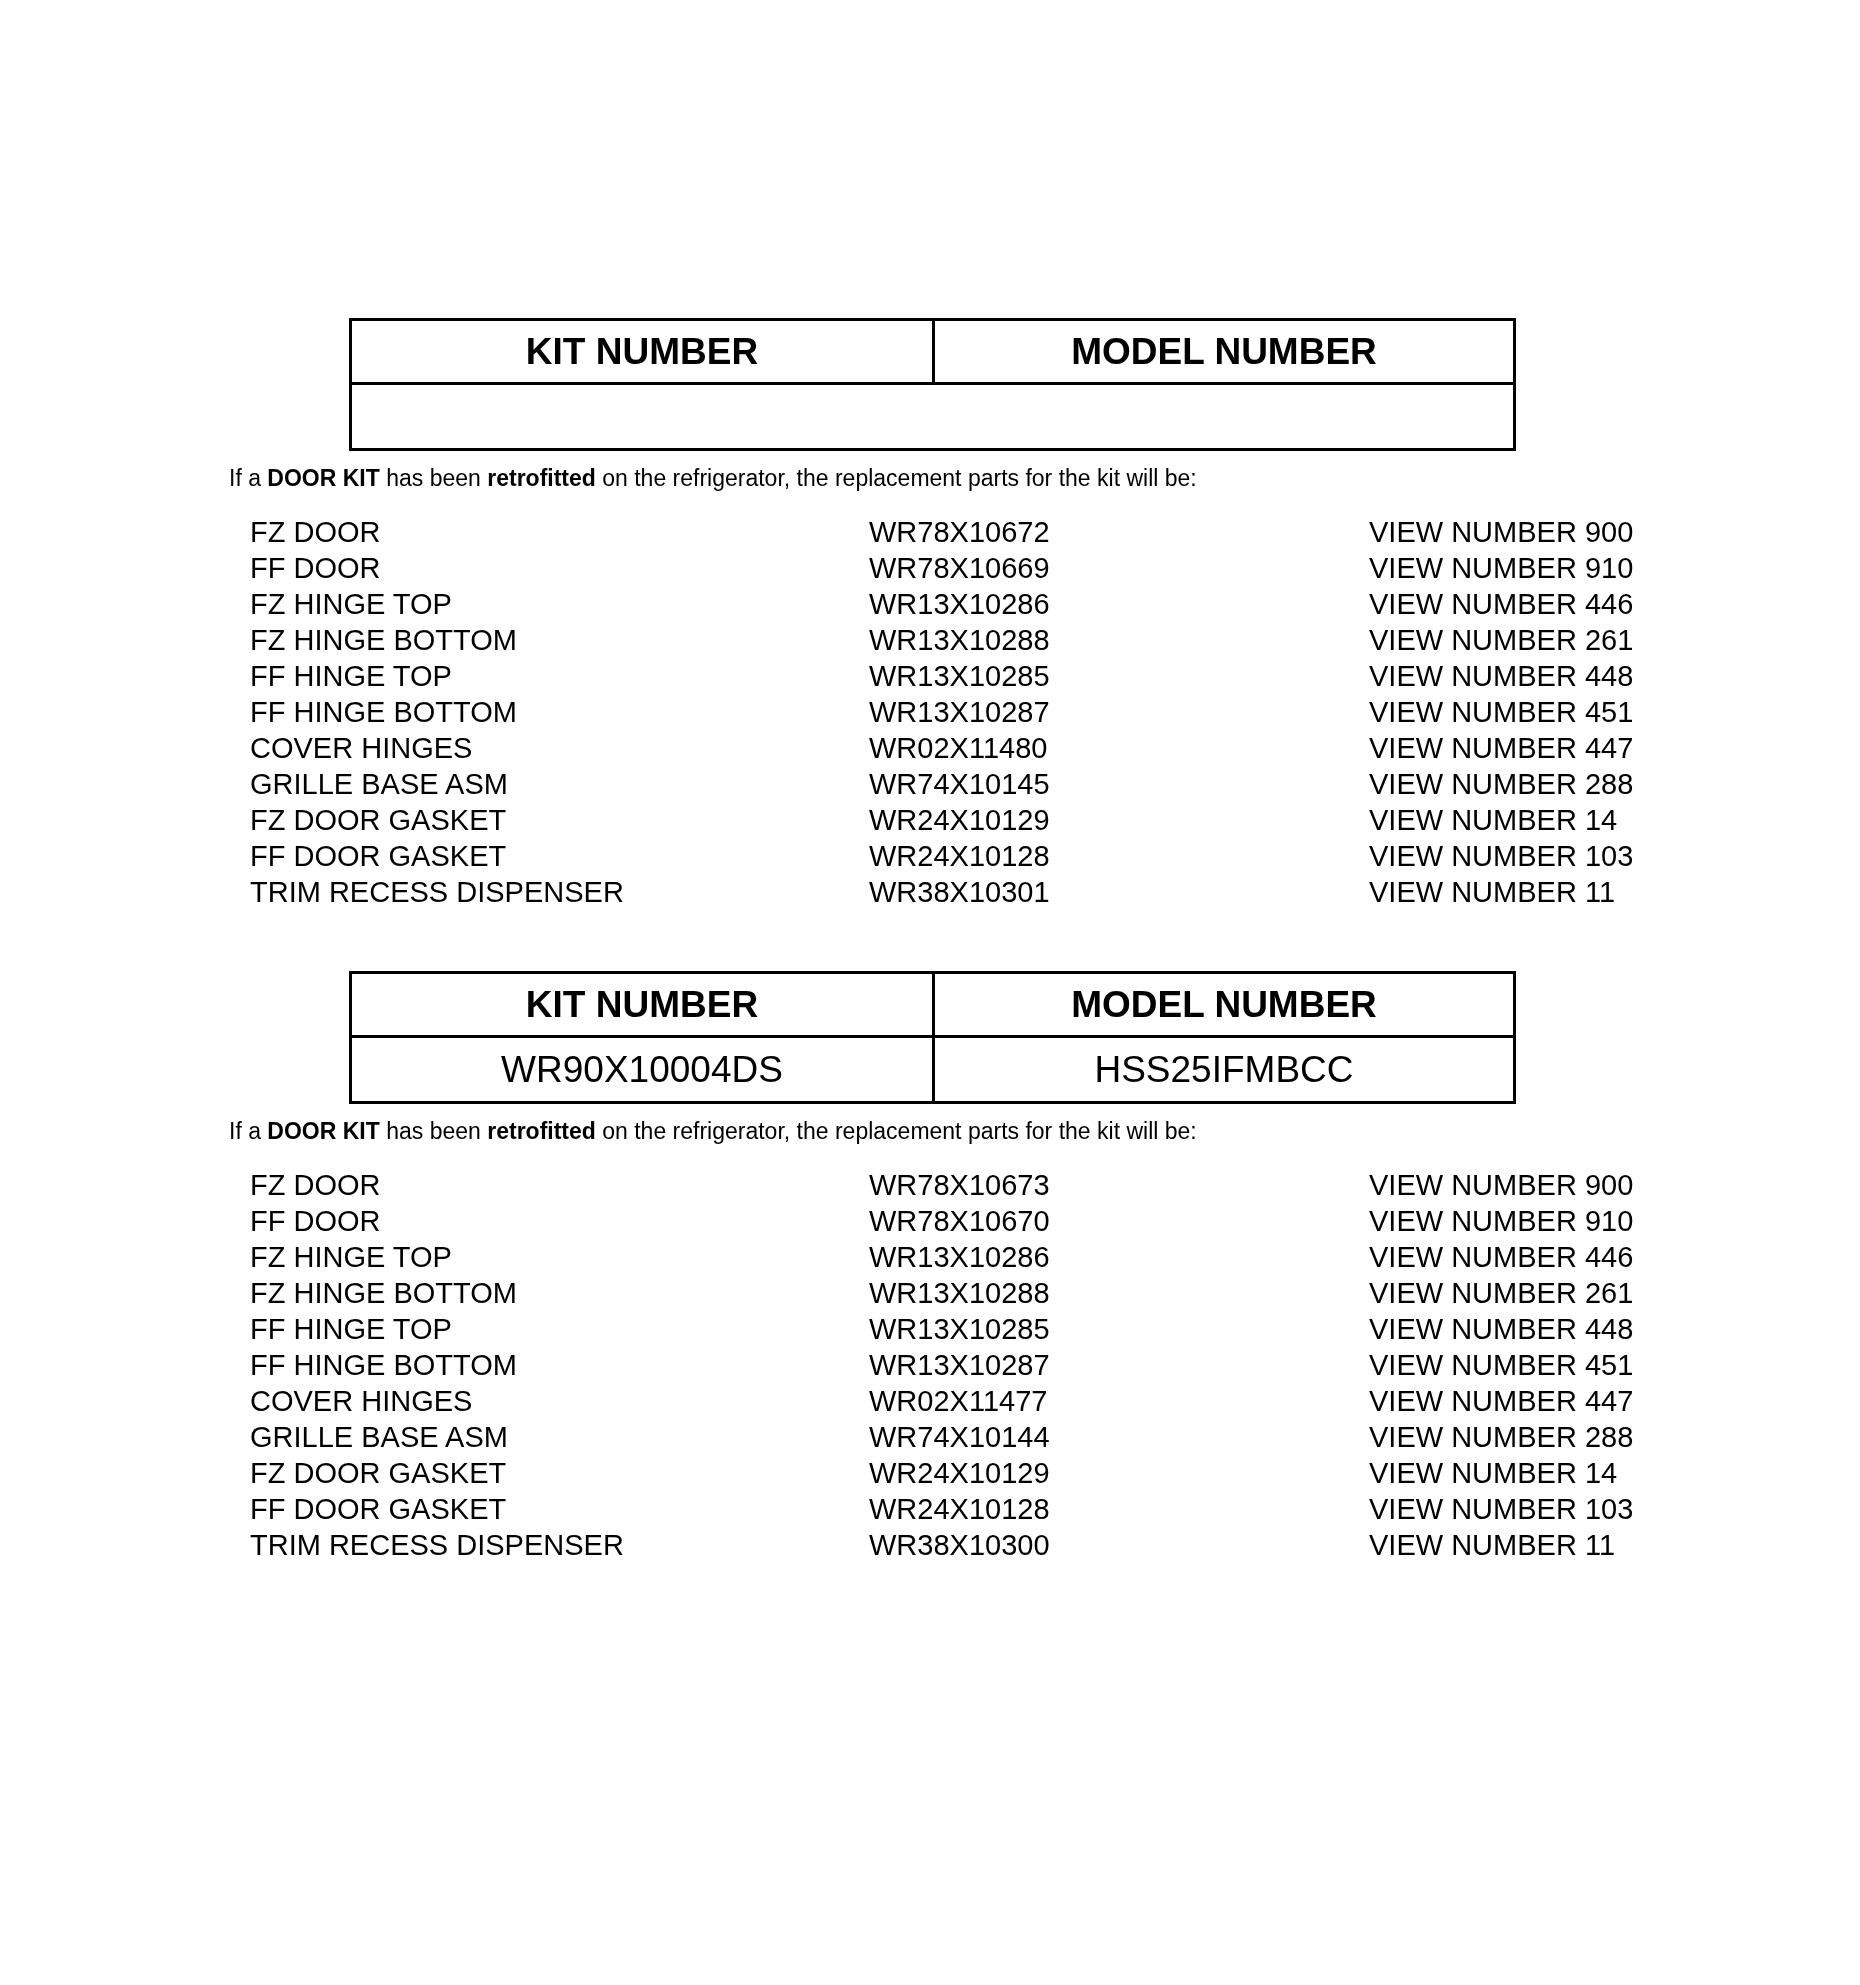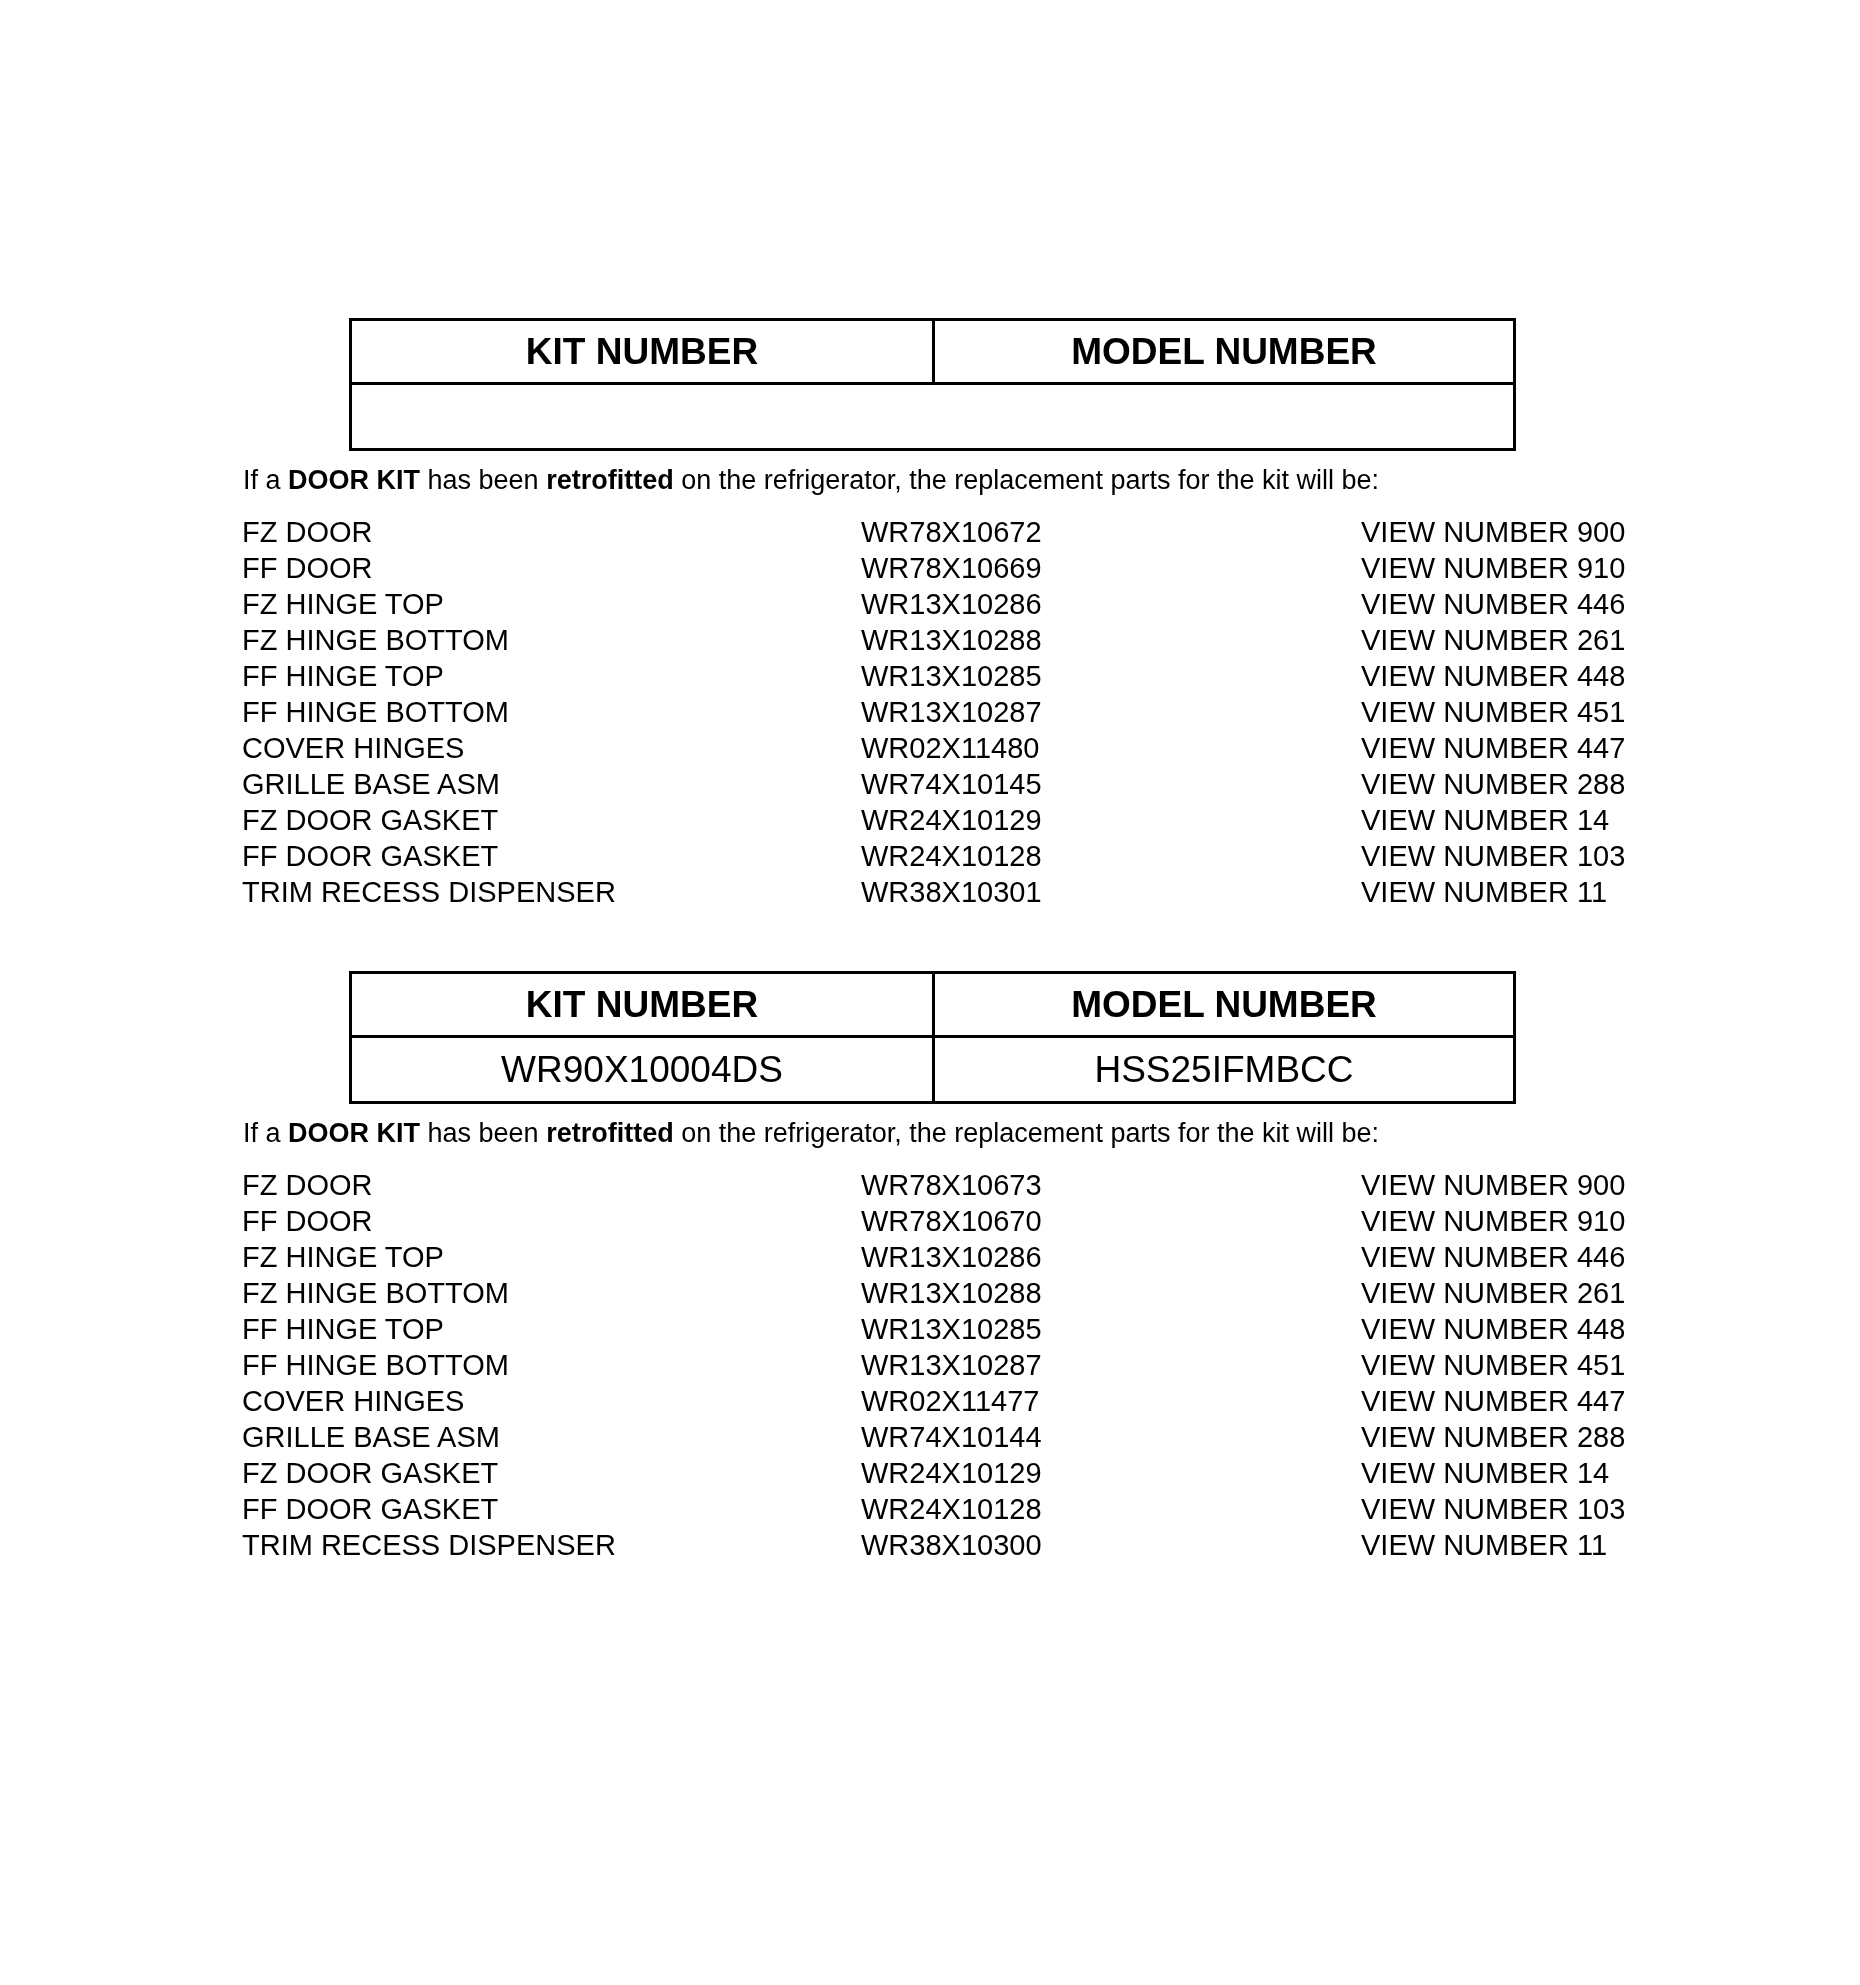--- a/index.html
+++ b/index.html
@@ -37,29 +37,29 @@
     .kit-table .cell.hdr {
       font-weight: bold;
       border-bottom: 3.2px solid #000;
     }
     .kit-table .cell.left {
       border-right: 3.2px solid #000;
       text-align: center;
     }
     .intro {
       position: absolute;
-      left: 243px;
-      font-size: 27px;
+      left: 229px;
+      font-size: 23px;
       line-height: 1;
       white-space: nowrap;
     }
     .intro b { font-weight: bold; }
     .parts-list {
       position: absolute;
-      left: 8px;
+      left: 16px;
       width: 1787px;
     }
     .part-row {
       position: relative;
       height: 36px;
       font-size: 29px;
       line-height: 36px;
       white-space: nowrap;
     }
     .part-row span {

